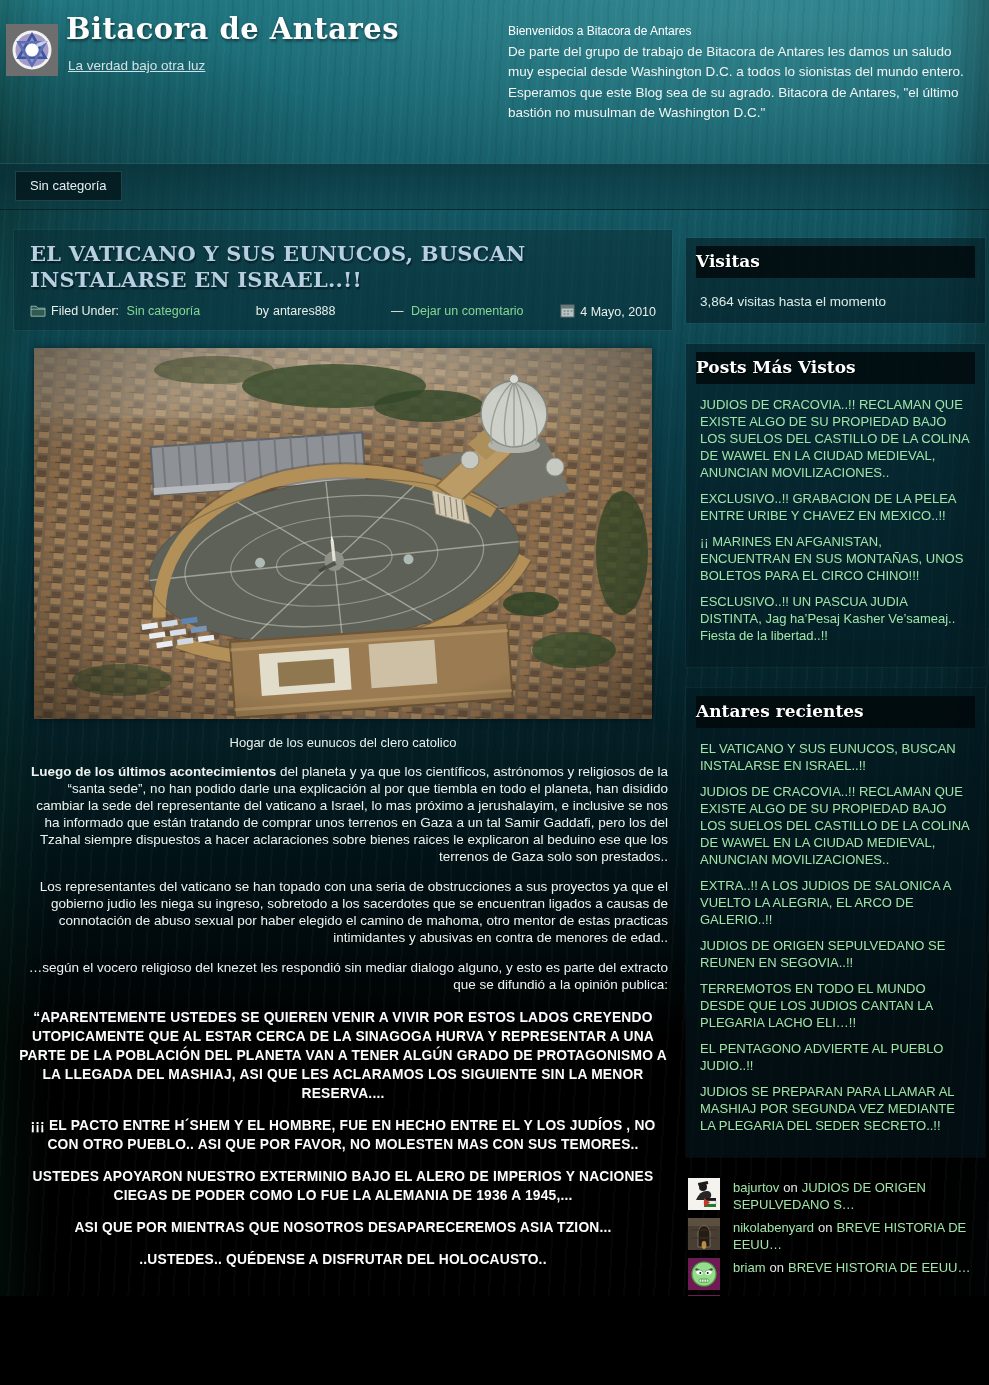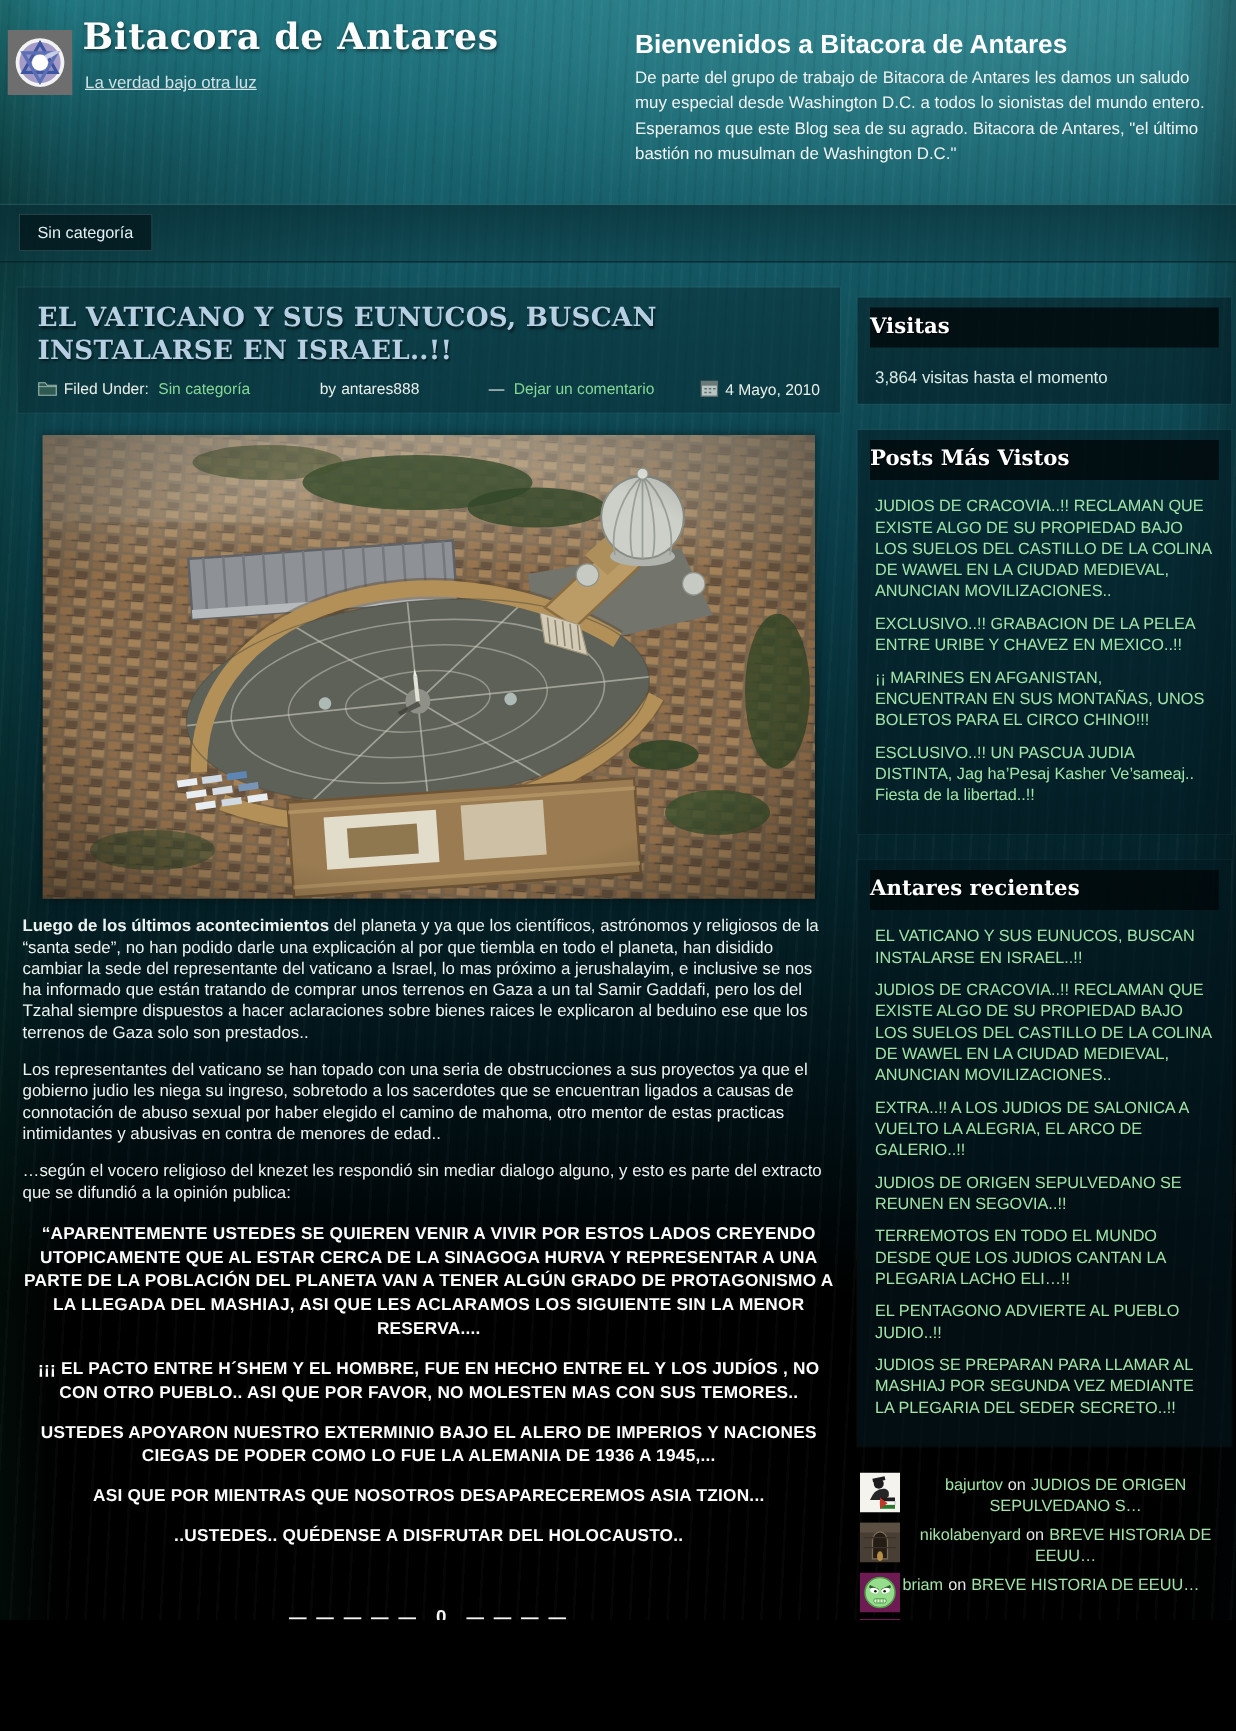--- a/index.html
+++ b/index.html
@@ -12,54 +12,54 @@
       linear-gradient(180deg,#217680 0%,#1a6974 7%,#145964 15%,#0f4b56 24%,#0a3c47 34%,#062c35 46%,#031d23 58%,#010e12 70%,#000 80%);
   }
   .page::before{content:"";position:absolute;inset:0;pointer-events:none;
     background:repeating-linear-gradient(93deg, rgba(255,255,255,0.025) 0 2px, transparent 2px 7px, rgba(0,0,0,0.06) 7px 9px, transparent 9px 15px);}
   
   .logo{position:absolute;left:6px;top:24px;width:52px;height:52px;cursor:pointer;}
   .site-title{position:absolute;left:66px;top:12px;margin:0;font-family:"DejaVu Serif",serif;
     font-weight:700;font-size:29px;color:#fdfdfd;letter-spacing:.5px;text-shadow:1px 2px 3px rgba(0,0,0,.5);cursor:pointer;}
   .tagline{position:absolute;left:68px;top:58px;font-size:13.5px;color:#cfe2e6;text-decoration:underline;}
   .welcome{position:absolute;left:508px;top:24px;width:472px;color:#f0f4f2;}
-  .welcome-h{font-weight:bold;font-size:21px;color:#fff;margin-bottom:4px;}
+  .welcome-h{font-weight:normal;font-size:12px;color:#fff;margin-bottom:4px;}
   .welcome-b{font-size:13.5px;line-height:1.5;}
   
   .navbar{position:absolute;left:0;top:163px;width:989px;height:45px;
     background:linear-gradient(180deg, rgba(8,46,54,.72), rgba(12,56,64,.4));
     border-top:1px solid rgba(130,190,195,.16);border-bottom:1px solid rgba(0,0,0,.28);}
   .navbtn{display:inline-block;margin:7px 0 0 15px;padding:6px 14px 7px;background:rgba(3,24,29,.8);
     border:1px solid rgba(140,200,205,.22);color:#e4efef;font-size:13px;cursor:pointer;}
   
   .main{position:absolute;left:14px;top:230px;width:658px;}
   .post-head{background:rgba(8,44,52,.5);box-shadow:0 0 0 1px rgba(255,255,255,.035);padding:11px 16px 9px;}
   .post-title{margin:0;font-family:"DejaVu Serif",serif;font-weight:700;font-size:21px;line-height:1.25;
     color:#b7cfe2;letter-spacing:.2px;text-shadow:1px 2px 2px rgba(0,0,0,.55);cursor:pointer;}
   .meta{display:flex;justify-content:space-between;align-items:center;margin-top:9px;font-size:12.5px;color:#e9efe9;}
   .meta .lnk{color:#84d794;text-decoration:none;cursor:pointer;}
   .meta .micon{display:inline-block;vertical-align:-2px;margin-right:5px;}
   .mword{margin-right:4px;} .mword2{margin:18px 4px;padding-left:48px;}
   figure.photo{margin:18px auto 0;width:618px;height:371px;display:block;box-shadow:0 0 8px rgba(0,0,0,.45);}
   .caption{margin-top:16px;text-align:center;font-size:13px;color:#e9efe9;}
-  .body-p{margin:13px 4px 0;text-align:left;font-size:13.5px;line-height:17px;color:#eef3ef;}
+  .body-p{margin:13px 4px 0;text-align:right;font-size:13.5px;line-height:17px;color:#eef3ef;}
   .quote-p{margin:13px 2px 0;text-align:center;font-size:13.8px;line-height:19px;font-weight:bold;color:#fdfdfd;letter-spacing:.2px;}
   .q-first{margin-top:15px;}
   .divider{margin-top:47px;text-align:center;color:#f5f5f5;font-size:14px;font-weight:bold;letter-spacing:2px;}
   .divider .divz{margin:0 14px;font-size:15px;}
   .closing{margin-top:21px;text-align:right;font-size:13.5px;color:#f0f4f0;}
   .stars{position:absolute;left:0px;top:1367px;font-size:27px;letter-spacing:-7px;color:#fff;cursor:pointer;}
   
   .sidebar{position:absolute;left:686px;top:238px;width:299px;}
   .panel{background:rgba(4,26,32,.55);box-shadow:0 0 0 1px rgba(255,255,255,.03);padding:8px 10px 14px;margin-bottom:21px;}
   .panel-h{background:rgba(1,8,11,.82);color:#fff;font-family:"DejaVu Serif",serif;font-weight:700;
     font-size:17px;padding:5px 0 7px;margin-bottom:12px;text-shadow:1px 1px 0 #000;}
   .s-item{color:#a0e4a7;font-size:13px;line-height:17px;margin:0 4px 9px;cursor:pointer;}
   .visitas-text{color:#dcebe4;font-size:13.5px;padding:4px 4px 0;}
-  .c-item{display:flex;gap:2px;margin:0 2px 5px;align-items:flex-start;text-align:center;}
+  .c-item{display:flex;gap:13px;margin:0 2px 5px;align-items:flex-start;}
   .avatar{width:32px;height:32px;flex-shrink:0;}
   .c-text{font-size:13px;line-height:17px;color:#e6e6e6;padding-top:1px;}
   .c-text .lnk{color:#a0e4a7;cursor:pointer;}
   .c-on{margin:0 4px;}
 </style>
 </head>
 <body>
 
 <div class="page">
 
@@ -197,20 +197,21 @@
           <rect x="116" y="278" width="16" height="5.5" fill="#e8edf2"></rect>
             <rect x="137" y="278" width="16" height="5.5" fill="#d7dee6"></rect>
             <rect x="158" y="278" width="16" height="5.5" fill="#7895b8"></rect>
           <rect x="122" y="288" width="16" height="5.5" fill="#e8edf2"></rect>
             <rect x="143" y="288" width="16" height="5.5" fill="#cfd9e4"></rect>
             <rect x="164" y="288" width="16" height="5.5" fill="#e8edf2"></rect>
         </g>
         <rect width="618" height="371" fill="url(#vig)"></rect>
       </svg>
     </figure>
+    <div class="caption">Hogar de los eunucos del clero catolico</div>
 
     <p class="body-p"><strong>Luego de los últimos acontecimientos</strong><span> del planeta y ya que los científicos, astrónomos y religiosos  de la “santa sede”, no han podido darle una explicación al por que tiembla en todo el planeta, han disidido cambiar la sede del representante del vaticano a Israel, lo mas próximo a jerushalayim, e inclusive se nos ha informado que están tratando de comprar unos terrenos en Gaza a un tal Samir Gaddafi, pero los del Tzahal siempre dispuestos a hacer aclaraciones sobre bienes raices  le explicaron al beduino ese que los terrenos de Gaza solo son prestados..</span></p>
     <p class="body-p">Los representantes del vaticano se han topado con una seria de obstrucciones a sus proyectos ya que el gobierno judio les niega su ingreso, sobretodo a los sacerdotes que se encuentran ligados a causas de connotación de abuso sexual por haber elegido el camino de mahoma, otro mentor de estas practicas intimidantes y abusivas en contra de menores de edad..</p>
     <p class="body-p">…según el vocero religioso del knezet les respondió sin mediar dialogo alguno, y esto es parte del extracto que se difundió a la opinión publica:</p>
     <p class="quote-p q-first">“APARENTEMENTE USTEDES  SE QUIEREN VENIR  A VIVIR POR ESTOS LADOS CREYENDO UTOPICAMENTE QUE AL ESTAR CERCA DE LA SINAGOGA HURVA Y REPRESENTAR A UNA PARTE DE LA POBLACIÓN DEL PLANETA VAN A TENER ALGÚN GRADO DE PROTAGONISMO A LA LLEGADA DEL MASHIAJ, ASI QUE LES ACLARAMOS LOS SIGUIENTE SIN LA MENOR RESERVA....</p>
     <p class="quote-p">¡¡¡ EL PACTO ENTRE H´SHEM Y EL HOMBRE, FUE EN HECHO ENTRE EL Y LOS JUDÍOS , NO CON OTRO PUEBLO.. ASI QUE POR FAVOR, NO MOLESTEN MAS CON SUS TEMORES..</p>
     <p class="quote-p">USTEDES APOYARON NUESTRO EXTERMINIO BAJO EL ALERO DE IMPERIOS Y NACIONES CIEGAS DE PODER COMO LO FUE LA ALEMANIA DE 1936 A 1945,...</p>
     <p class="quote-p">ASI QUE POR MIENTRAS QUE NOSOTROS DESAPARECEREMOS ASIA TZION...</p>
     <p class="quote-p">..USTEDES.. QUÉDENSE A DISFRUTAR DEL HOLOCAUSTO..</p>
 

